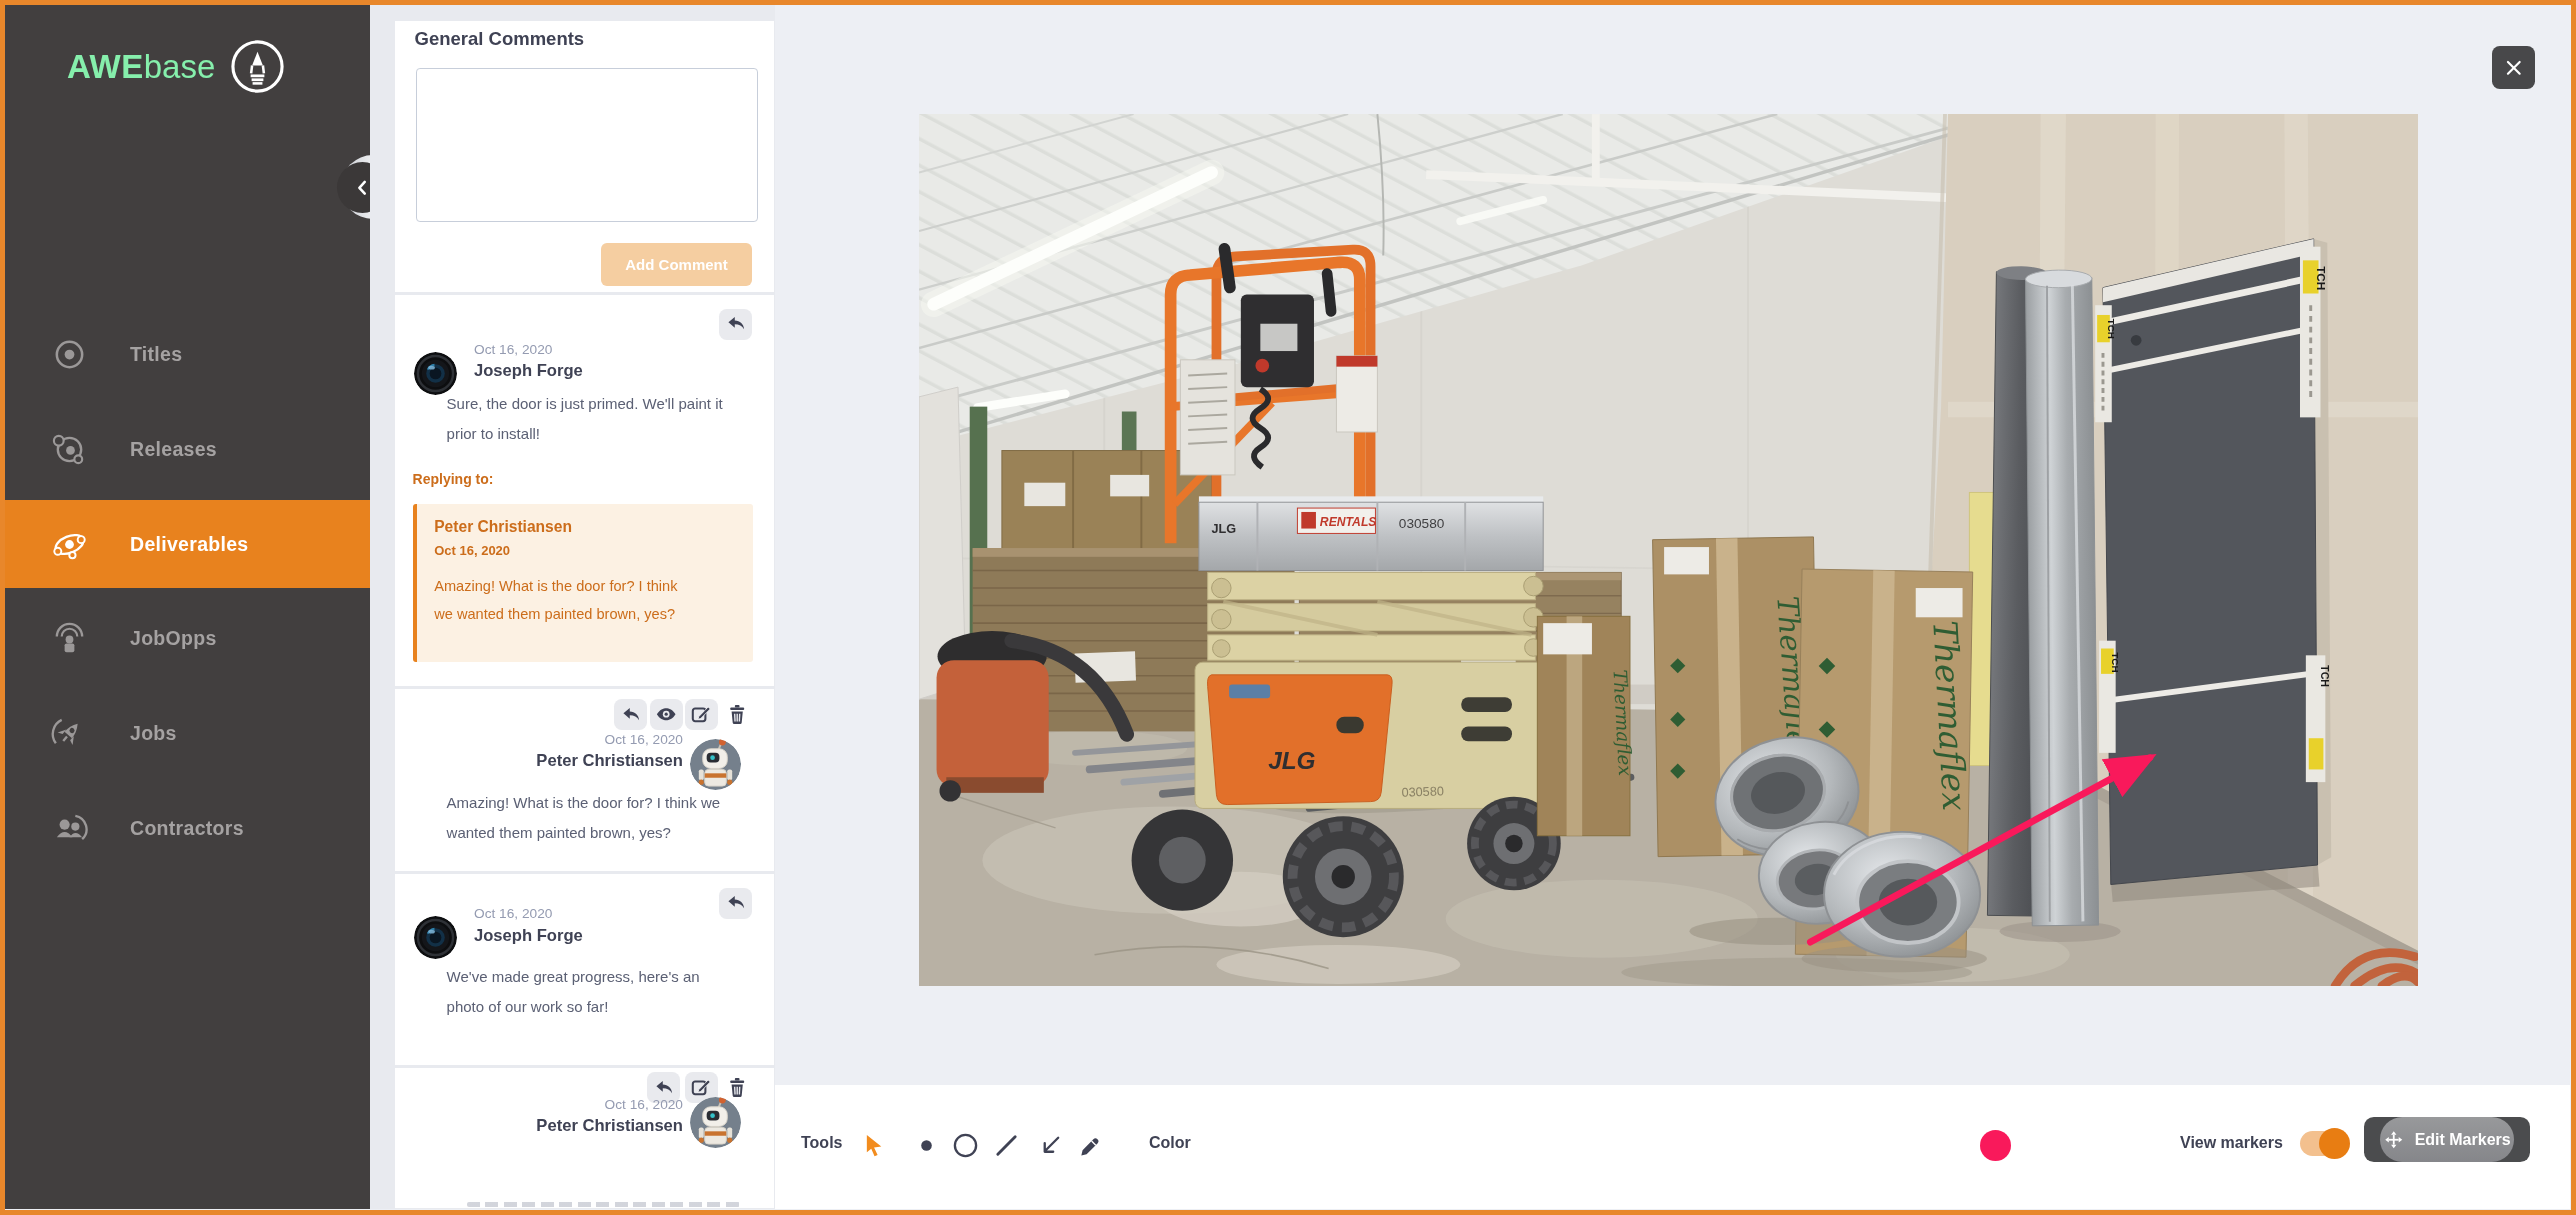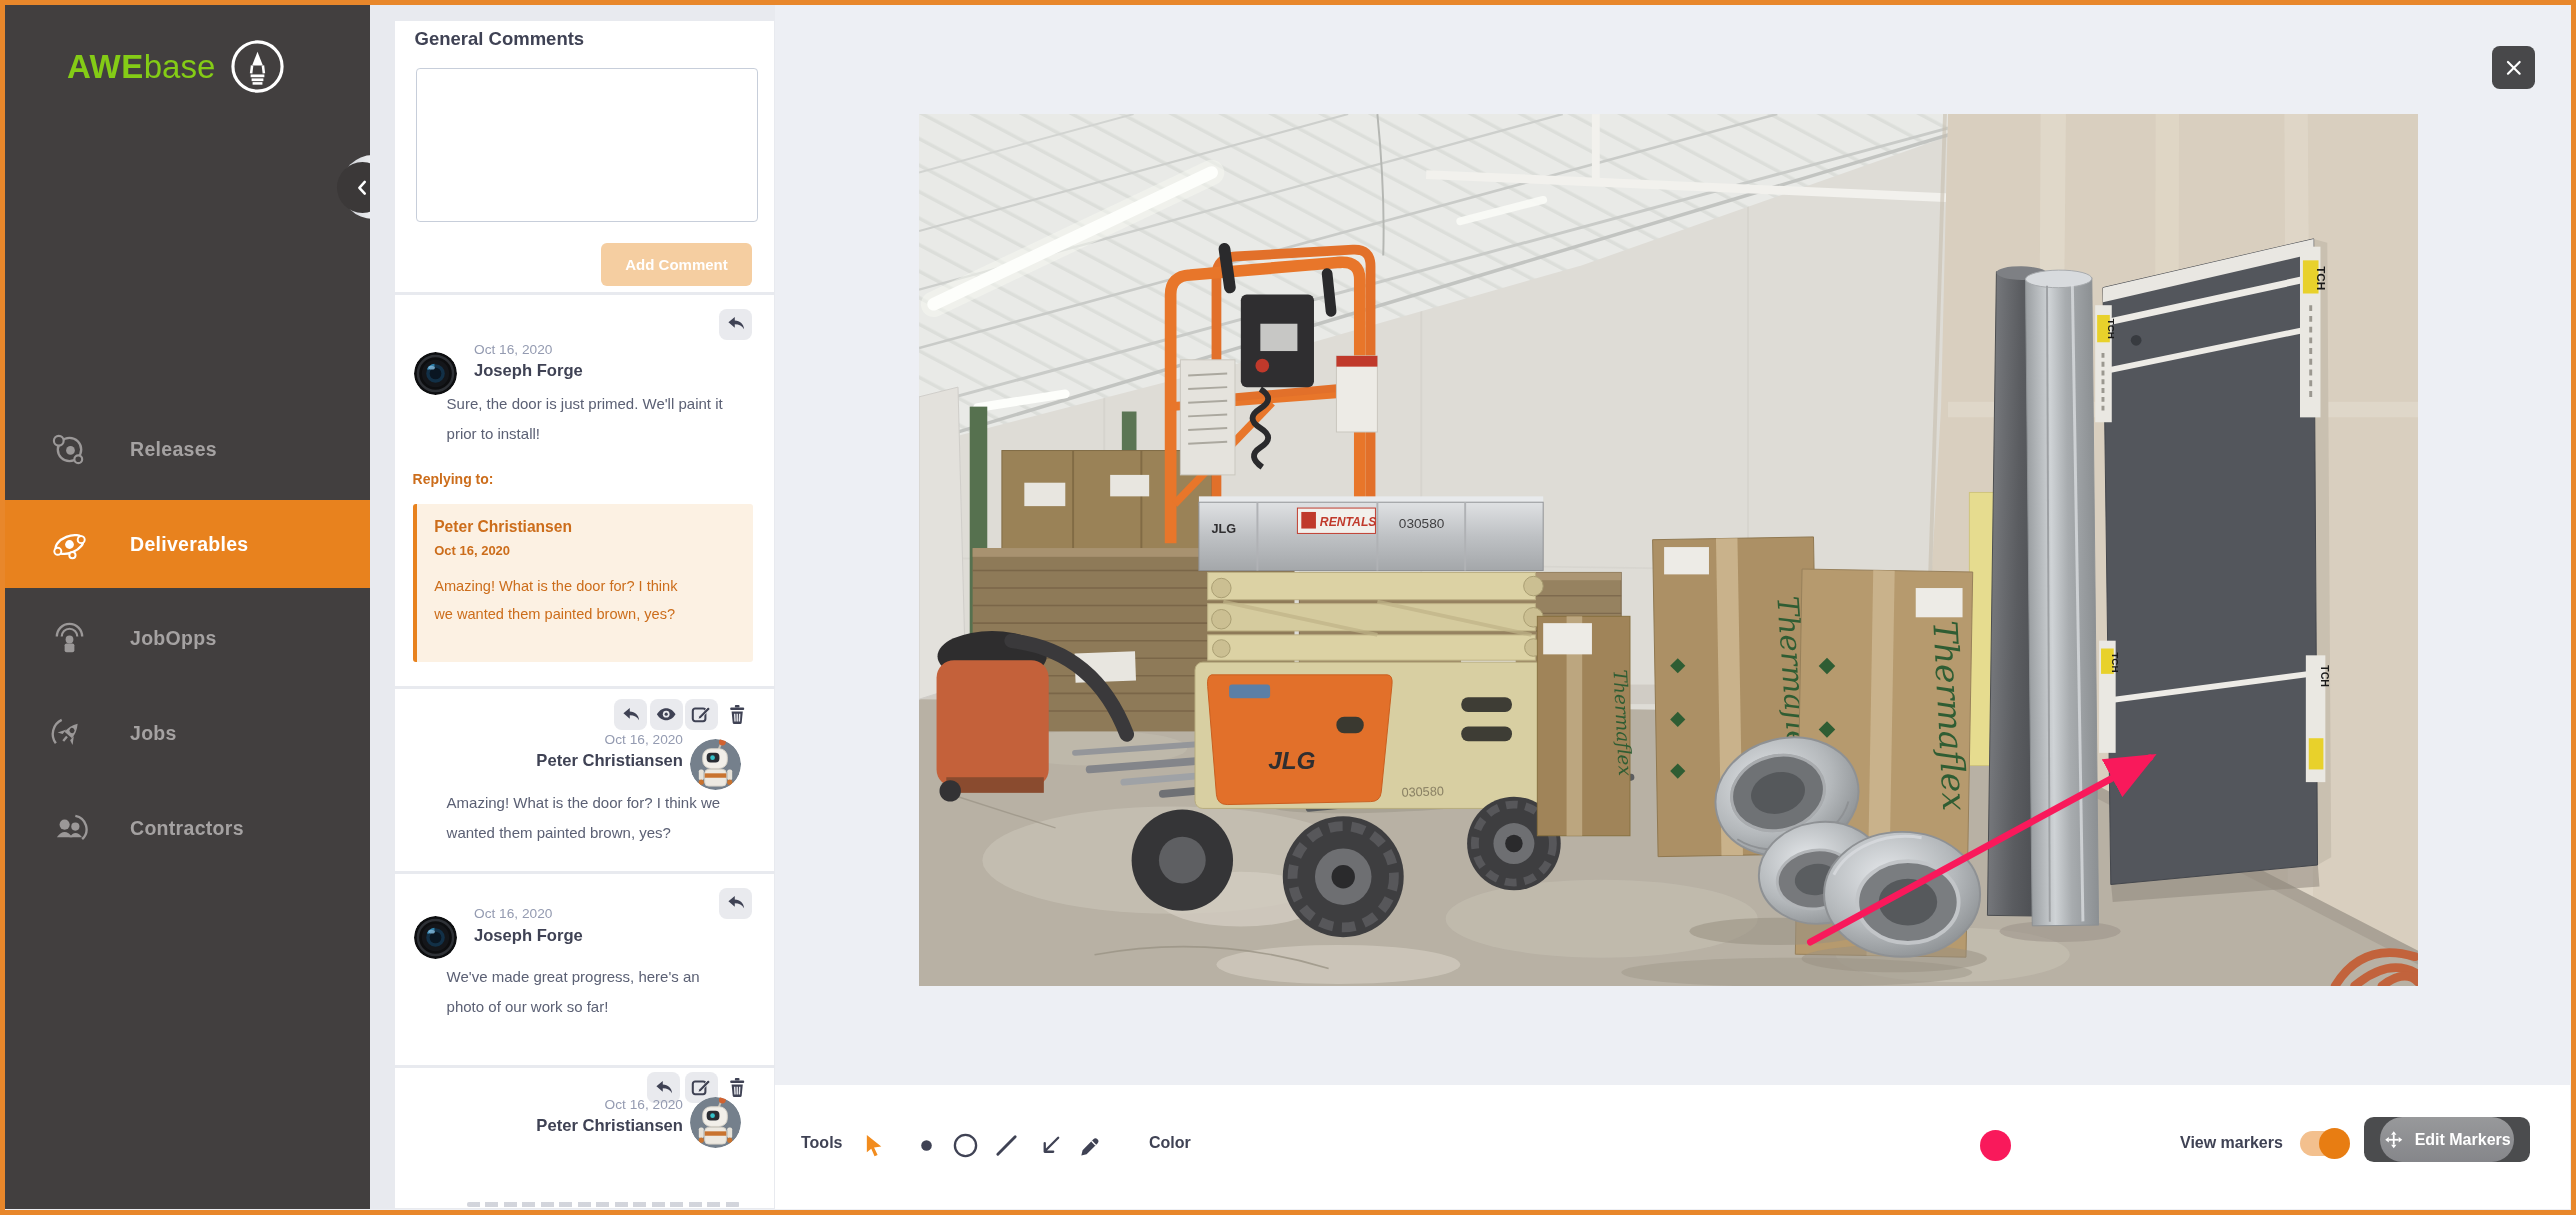--- a/index.html
+++ b/index.html
@@ -1,21 +1,21 @@
 <!DOCTYPE html>
 <html><head>
 <meta charset="utf-8">
 <style>
   html,body{margin:0;padding:0;background:#d9dce2;}
   #app{position:relative;width:2576px;height:1215px;box-sizing:border-box;border:5.9px solid #E8872B;
        background:#EDEFF4;overflow:hidden;font-family:"Liberation Sans",sans-serif;}
   #inner{position:absolute;inset:0;}
   
   #sidebar{position:absolute;left:0;top:0;width:365px;height:1204px;background:#423F3F;}
-  .logo{position:absolute;left:62px;top:33px;display:flex;align-items:center;color:#84cc16;justify-content:flex-end;}
+  .logo{position:absolute;left:62px;top:33px;display:flex;align-items:center;color:#86efac;justify-content:flex-end;}
   .logo .b{font-size:33px;font-weight:800;letter-spacing:0.5px;}
   .logo .l{font-size:33px;font-weight:400;}
   .logo svg{margin-left:13.7px;}
   .nav-item{position:absolute;left:0;width:365px;height:57px;display:flex;align-items:center;cursor:pointer;}
   .nav-item .ic{position:absolute;left:45px;width:39px;height:39px;}
   .nav-item .lab{position:absolute;left:125px;font-size:19.5px;font-weight:600;color:#A5A2A2;letter-spacing:0.3px;}
   .nav-item.active{height:88px;background:#E8821E;}
   .nav-item.active .lab{color:#fff;}
   #collapse-bulge{position:absolute;left:336px;top:150px;width:64px;height:64px;border-radius:50%;
       background:linear-gradient(90deg,#c7cad1,#ffffff 70%);}
@@ -74,20 +74,27 @@
         <circle r="25" fill="none" stroke="#fff" stroke-width="3.2"></circle>
         <polygon points="0,-15 -5.5,-1 5.5,-1" fill="#fff"></polygon>
         <line x1="-5.5" y1="-1" x2="-6.5" y2="7" stroke="#fff" stroke-width="2.6"></line>
         <line x1="5.5" y1="-1" x2="6.5" y2="7" stroke="#fff" stroke-width="2.6"></line>
         <line x1="-7" y1="9.5" x2="7" y2="9.5" stroke="#fff" stroke-width="2.8"></line>
         <line x1="-6" y1="13.5" x2="6" y2="13.5" stroke="#fff" stroke-width="2.8"></line>
         <line x1="-5" y1="17.2" x2="5" y2="17.2" stroke="#fff" stroke-width="2.6"></line>
       </svg>
     </div>
 
+    <div class="nav-item" style="top:321px;">
+      <svg class="ic" viewBox="-20 -20 40 40">
+        <circle r="13" fill="none" stroke="#9B9898" stroke-width="2.6"></circle>
+            <circle r="5" fill="#9B9898"></circle>
+      </svg>
+      <span class="lab">Titles</span>
+    </div>
     <div class="nav-item" style="top:416px;">
       <svg class="ic" viewBox="-20 -20 40 40">
         <circle r="12" fill="none" stroke="#9B9898" stroke-width="2.4"></circle>
         <circle cx="1" cy="1" r="4.5" fill="#9B9898"></circle>
         <circle cx="-11" cy="-9" r="5" fill="#413E3E" stroke="#9B9898" stroke-width="2.2"></circle>
         <circle cx="9" cy="10" r="4" fill="#413E3E" stroke="#9B9898" stroke-width="2.2"></circle>
       </svg>
       <span class="lab">Releases</span>
     </div>
     <div class="nav-item" style="top:605px;">

